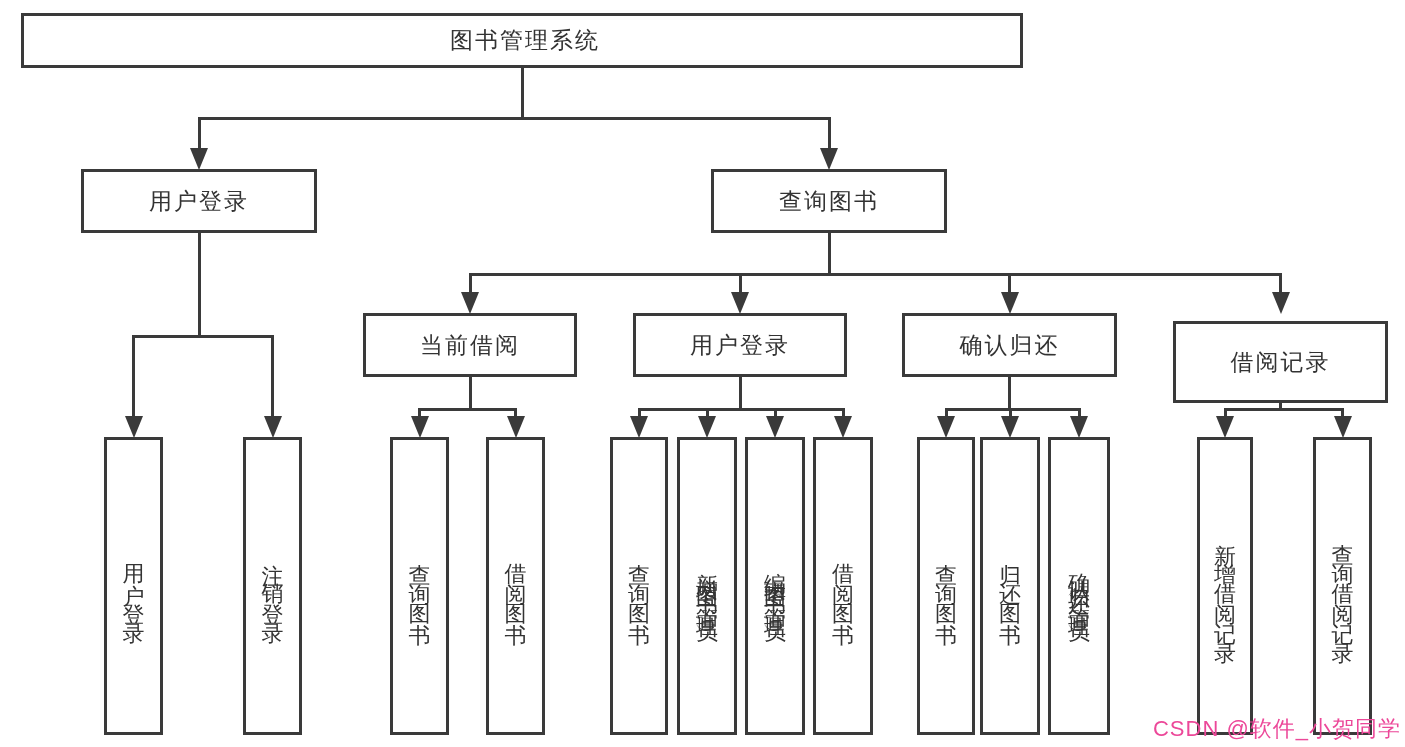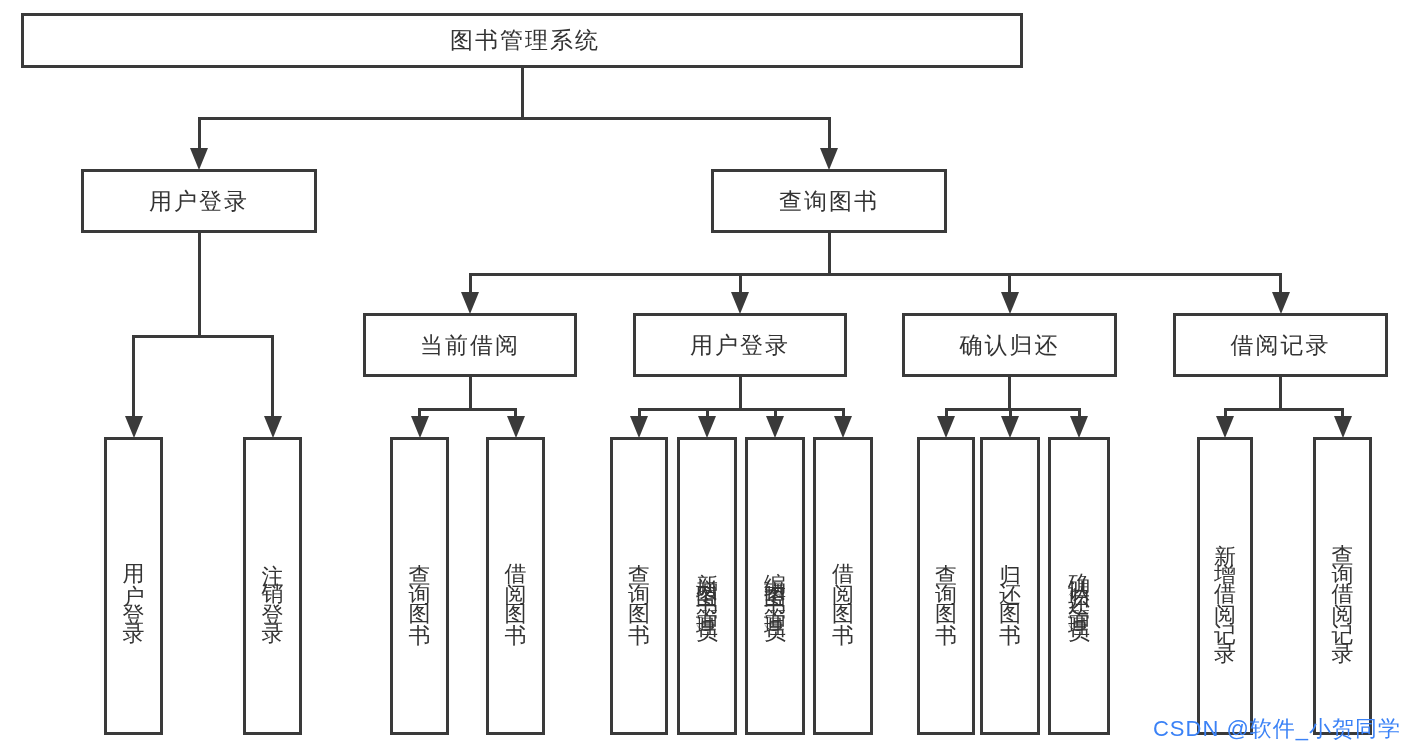--- a/index.html
+++ b/index.html
@@ -45,38 +45,38 @@
     border-left: 9px solid transparent;
     border-right: 9px solid transparent;
     border-top: 22px solid #3a3a3a;
     z-index: 1;
   }
   #watermark {
     position: absolute;
     right: 4px;
     bottom: 3px;
     font-size: 22px;
-    color: #3b82f6;
+    color: #ec4899;
     letter-spacing: 1px;
     z-index: 3;
     white-space: nowrap;
   }
 </style>
 </head>
 <body>
 
 <div id="canvas">
   <div id="nodes-layer">
       <div class="node h-node" style="left: 21px; top: 13px; width: 1002px; height: 55px; padding-left: 6px;">图书管理系统</div>
       <div class="node h-node" style="left: 81px; top: 169px; width: 236px; height: 64px;">用户登录</div>
       <div class="node h-node" style="left: 711px; top: 169px; width: 236px; height: 64px;">查询图书</div>
       <div class="node h-node" style="left: 363px; top: 313px; width: 214px; height: 64px;">当前借阅</div>
       <div class="node h-node" style="left: 633px; top: 313px; width: 214px; height: 64px;">用户登录</div>
       <div class="node h-node" style="left: 902px; top: 313px; width: 215px; height: 64px;">确认归还</div>
-      <div class="node h-node" style="left: 1173px; top: 313px; width: 215px; height: 64px;">借阅记录</div>
+      <div class="node h-node" style="left: 1173px; top: 321px; width: 215px; height: 82px;">借阅记录</div>
       <div class="node v-node" style="left: 104px; top: 437px; width: 59px; height: 298px; letter-spacing: 20px;">用户登录</div>
       <div class="node v-node" style="left: 243px; top: 437px; width: 59px; height: 298px; letter-spacing: 20px;">注销登录</div>
       <div class="node v-node" style="left: 390px; top: 437px; width: 59px; height: 298px; letter-spacing: 20px;">查询图书</div>
       <div class="node v-node" style="left: 486px; top: 437px; width: 59px; height: 298px; letter-spacing: 20px;">借阅图书</div>
       <div class="node v-node" style="left: 610px; top: 437px; width: 58px; height: 298px; letter-spacing: 20px;">查询图书</div>
       <div class="node v-node" style="left: 677px; top: 437px; width: 60px; height: 298px; letter-spacing: 7px;">新增图书（管理员）</div>
       <div class="node v-node" style="left: 745px; top: 437px; width: 60px; height: 298px; letter-spacing: 7px;">编辑图书（管理员）</div>
       <div class="node v-node" style="left: 813px; top: 437px; width: 60px; height: 298px; letter-spacing: 20px;">借阅图书</div>
       <div class="node v-node" style="left: 917px; top: 437px; width: 58px; height: 298px; letter-spacing: 20px;">查询图书</div>
       <div class="node v-node" style="left: 980px; top: 437px; width: 60px; height: 298px; letter-spacing: 20px;">归还图书</div>

